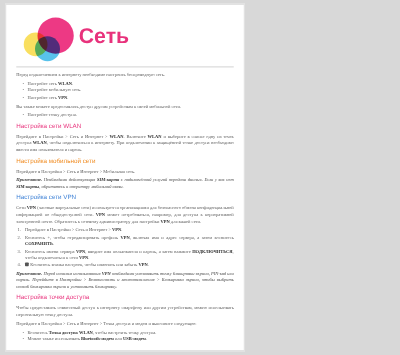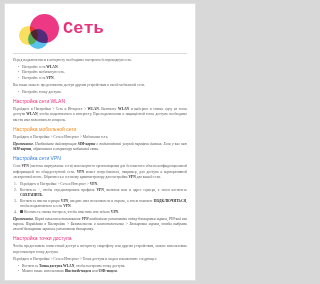--- a/index.html
+++ b/index.html
@@ -61,21 +61,21 @@
   .circ-cyan {
     left: 9px;  top: 17px;
     width: 20px; height: 20px;
     background: #3ab7e8;
     opacity: 0.85;
   }
   .logo-text {
     position: absolute;
     left: 44px;
     top: 8px;
-    font-family: Liberation Mono, monospace;
+    font-family: Liberation Sans, sans-serif;
     font-size: 17px;
     font-weight: bold;
     color: #e8327c;
     letter-spacing: 0px;
     line-height: 1;
   }
 
   hr.rule {
     border: 0;
     border-top: 1px solid #dcdcdc;

